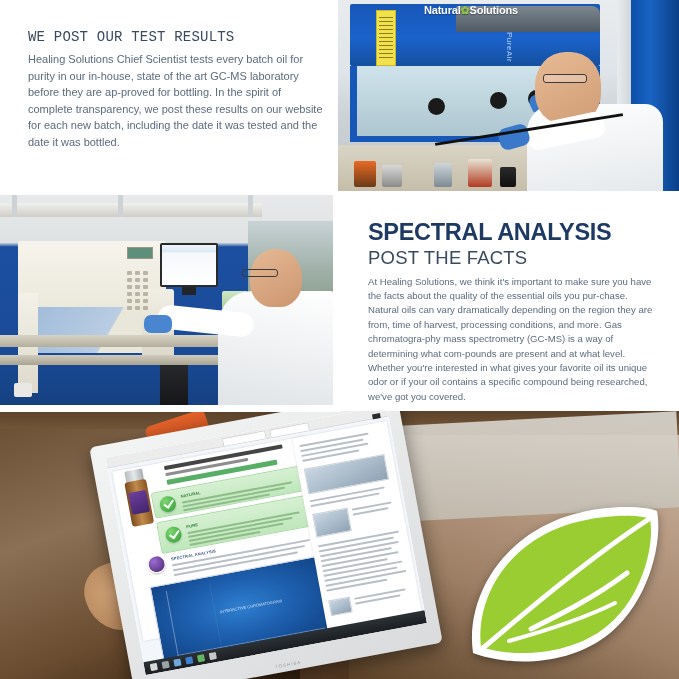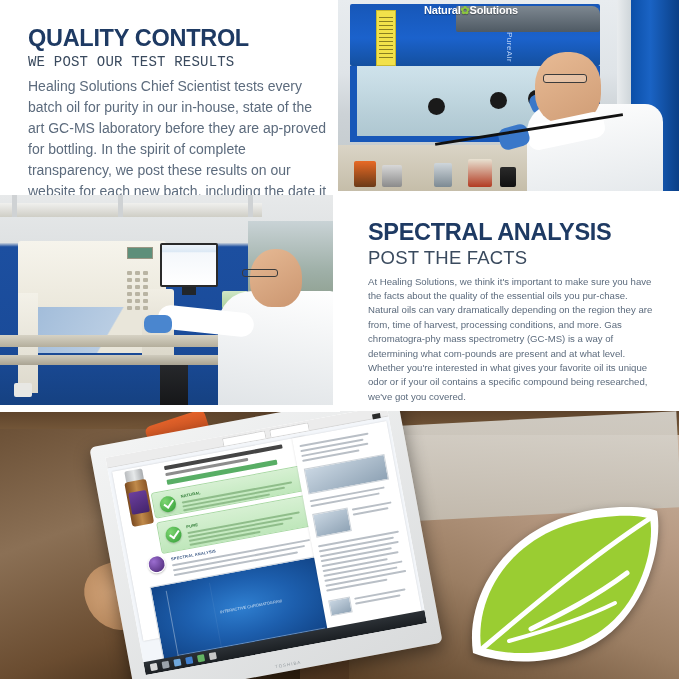--- a/index.html
+++ b/index.html
@@ -32,21 +32,21 @@
     font-weight: 400;
     color: #5c6b7d;
     line-height: 1.50;
     text-align: left;
   }
 
   
   #block-quality { left: 28px; top: 26px; width: 300px; }
   #block-quality .h1 { font-size: 23.5px; }
   #block-quality .h2 { font-size: 14px; margin-top: 3px; font-family: Liberation Mono, monospace; }
-  #block-quality .body { font-size: 14px; margin-top: 6px; }
+  #block-quality .body { font-size: 11px; margin-top: 6px; }
 
   
   #block-spectral { left: 368px; top: 220px; width: 290px; }
   #block-spectral .h1 { font-size: 23.5px; }
   #block-spectral .h2 { font-size: 18.5px; margin-top: 2px; }
   #block-spectral .body { font-size: 9.6px; margin-top: 6px; }
 
   
   .photo { position: absolute; overflow: hidden; }
 
@@ -247,21 +247,20 @@
   
   .gutter { position:absolute; background:#ffffff; }
 </style>
 </head>
 <body>
 
 <div class="page">
 
   <div class="txtblock" id="block-quality">
     <div class="h1">
-      <div>QUALITY CONTROL</div>
     </div>
     <div class="h2">WE POST OUR TEST RESULTS</div>
     <div class="body">Healing Solutions Chief Scientist tests every batch oil for purity in our in-house, state of the art GC-MS laboratory before they are ap-proved for bottling. In the spirit of complete transparency, we post these results on our website for each new batch, including the date it was tested and the date it was bottled.</div>
   </div>
 
   <div class="photo" id="photo-fumehood">
     <div class="fh-wall"></div>
     <div class="fh-rightcab2"></div>
     <div class="fh-rightcab"></div>
 

